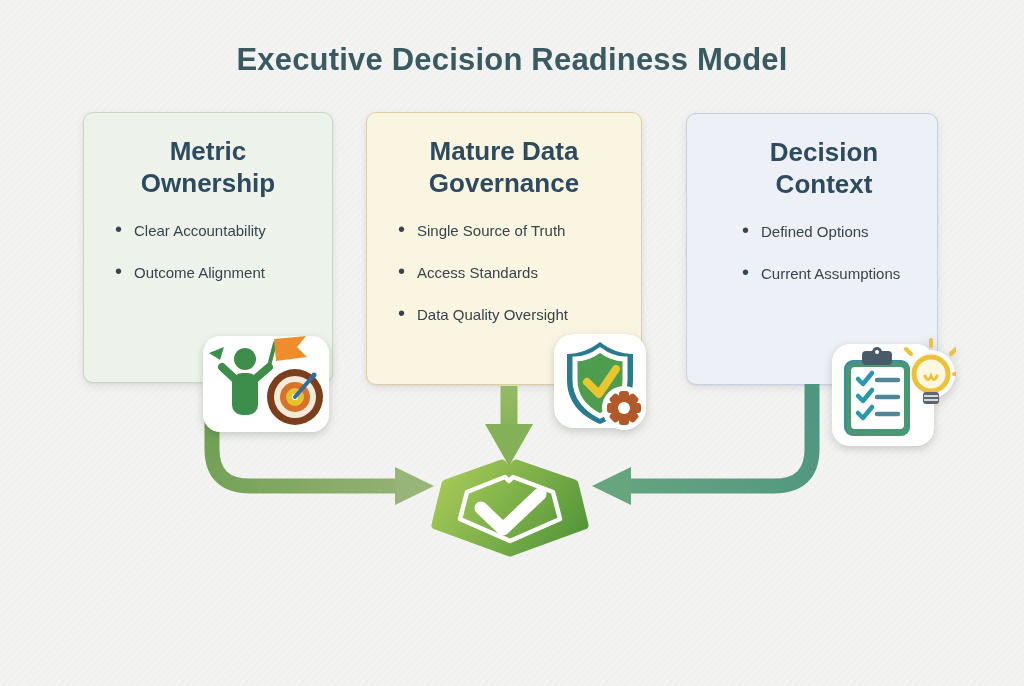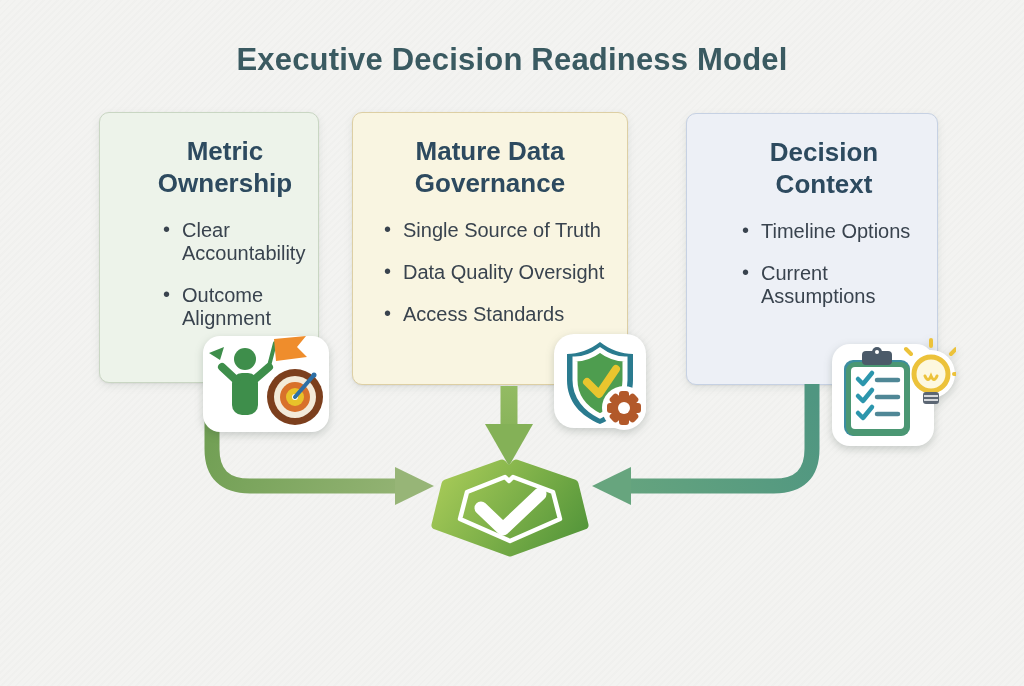--- a/index.html
+++ b/index.html
@@ -32,38 +32,38 @@
     font-size:31px;font-weight:bold;letter-spacing:.2px;
     color:var(--title-color);
   }
   .card{
     position:absolute;z-index:2;
     border-radius:10px;
     border:1.5px solid;
     box-shadow:0 3px 8px rgba(70,90,80,.10), 0 1px 2px rgba(0,0,0,.06);
     padding-top:22px;
   }
-  .card1{left:99px;top:112px;width:220px;height:271px;background:var(--card1-bg);border-color:var(--card1-border);padding-left:32px;}
-  .card2{left:352px;top:112px;width:276px;height:273px;background:var(--card2-bg);border-color:var(--card2-border);}
+  .card1{left:83px;top:112px;width:250px;height:271px;background:var(--card1-bg);border-color:var(--card1-border);}
+  .card2{left:366px;top:112px;width:276px;height:273px;background:var(--card2-bg);border-color:var(--card2-border);}
   .card3{left:686px;top:113px;width:252px;height:272px;background:var(--card3-bg);border-color:var(--card3-border);padding-left:24px;}
   .card-title{
     text-align:center;
     font-size:26px;line-height:32px;font-weight:bold;
     color:var(--card-title);
   }
   .card-title span{display:block;}
   .card-bullets{
     list-style:none;
     margin-top:20px;
     padding-left:31px;padding-right:6px;
   }
   .card-bullets li{
     position:relative;
     padding-left:19px;
-    font-size:20px;line-height:23px;
+    font-size:15px;line-height:23px;
     color:var(--body-text);
     margin-bottom:19px;
   }
   .card-bullets li::before{
     content:"\2022";
     position:absolute;left:0;top:-1px;
     font-size:20px;color:var(--body-text);
   }
   .flow-layer{
     position:absolute;left:0;top:0;width:1024px;height:686px;
@@ -110,32 +110,32 @@
     </ul>
   </div>
 
   <div class="card card2">
     <div class="card-title">
       <span>Mature Data</span>
       <span>Governance</span>
     </div>
     <ul class="card-bullets">
       <li>Single Source of Truth</li>
+      <li>Access Standards</li>
       <li>Data Quality Oversight</li>
-      <li>Access Standards</li>
     </ul>
   </div>
 
   <div class="card card3">
     <div class="card-title">
       <span>Decision</span>
       <span>Context</span>
     </div>
     <ul class="card-bullets">
-      <li>Timeline Options</li>
+      <li>Defined Options</li>
       <li>Current Assumptions</li>
     </ul>
   </div>
 
 
   <svg class="flow-layer" viewBox="0 0 1024 686">
     <defs>
       <linearGradient id="gradLeft" gradientUnits="userSpaceOnUse" x1="212" y1="390" x2="430" y2="487">
         <stop offset="0" stop-color="#6f9e52"></stop>
           <stop offset="1" stop-color="#97b577"></stop>

